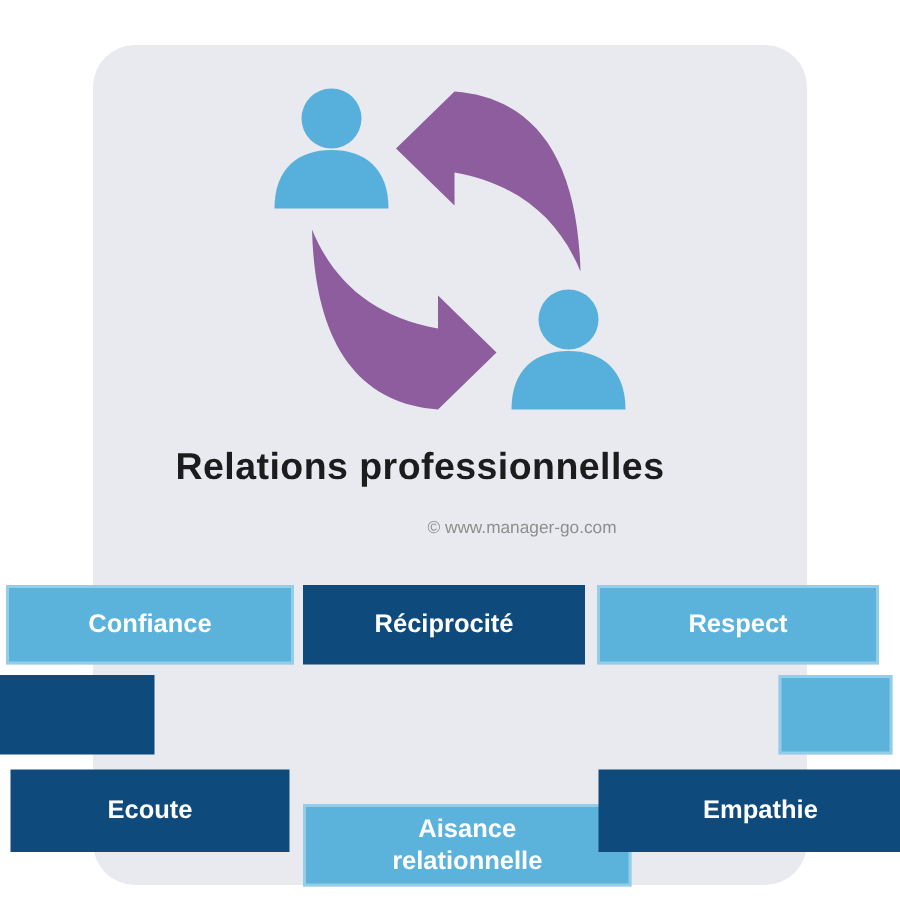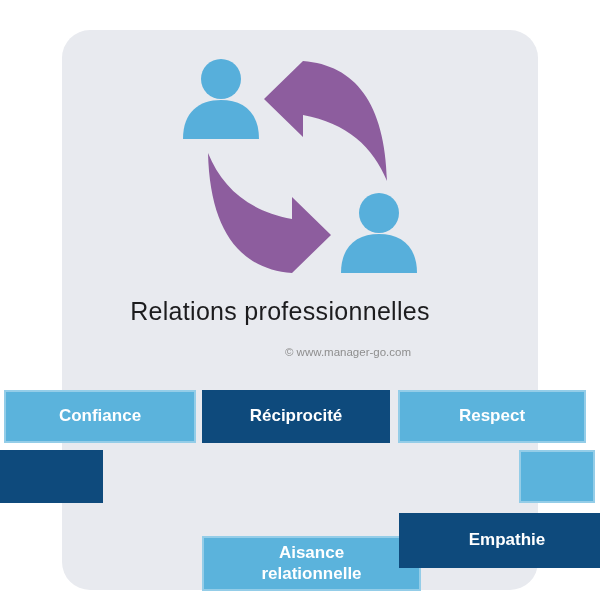--- a/index.html
+++ b/index.html
@@ -16,21 +16,21 @@
     width:476px; height:560px;
     background:var(--card, #E8EAEF);
     border-radius:28px;
   }
 
   .icon-wrap { position:absolute; left:181px; top:55px; width:240px; height:225px; }
 
   .title {
     position:absolute; left:62px; top:297px; width:436px;
     text-align:center;
-    font-size:25px; font-weight:400; letter-spacing:0.3px;
+    font-size:25px; font-weight:700; letter-spacing:0.3px;
     color:var(--ink, #1C1C1E);
   }
   .credit {
     position:absolute; left:62px; top:346px; width:476px;
     text-align:center;
     font-size:11.5px;
     color:var(--muted, #8E8E8E);
     padding-left:48px;
   }
 
@@ -73,17 +73,18 @@
   <div class="title">Relations professionnelles</div>
   <div class="credit">© www.manager-go.com</div>
 
   <div class="brick light" style="left:4px;   top:390px; width:192px; height:53px;">Confiance</div>
   <div class="brick dark" style="left:202px; top:390px; width:188px; height:53px;">Réciprocité</div>
   <div class="brick light" style="left:398px; top:390px; width:188px; height:53px;">Respect</div>
 
   <div class="brick dark" style="left:0px;   top:450px; width:103px; height:53px;"></div>
   <div class="brick light" style="left:519px; top:450px; width:76px; height:53px;"></div>
 
+  <div class="brick dark" style="left:7px;   top:513px; width:186px; height:55px;">Ecoute</div>
   <div class="brick light" style="left:202px; top:536px; width:219px; height:55px;">Aisance
 relationnelle</div>
   <div class="brick dark" style="left:399px; top:513px; width:216px; height:55px;">Empathie</div>
 
 </div>
 
 </body></html>

